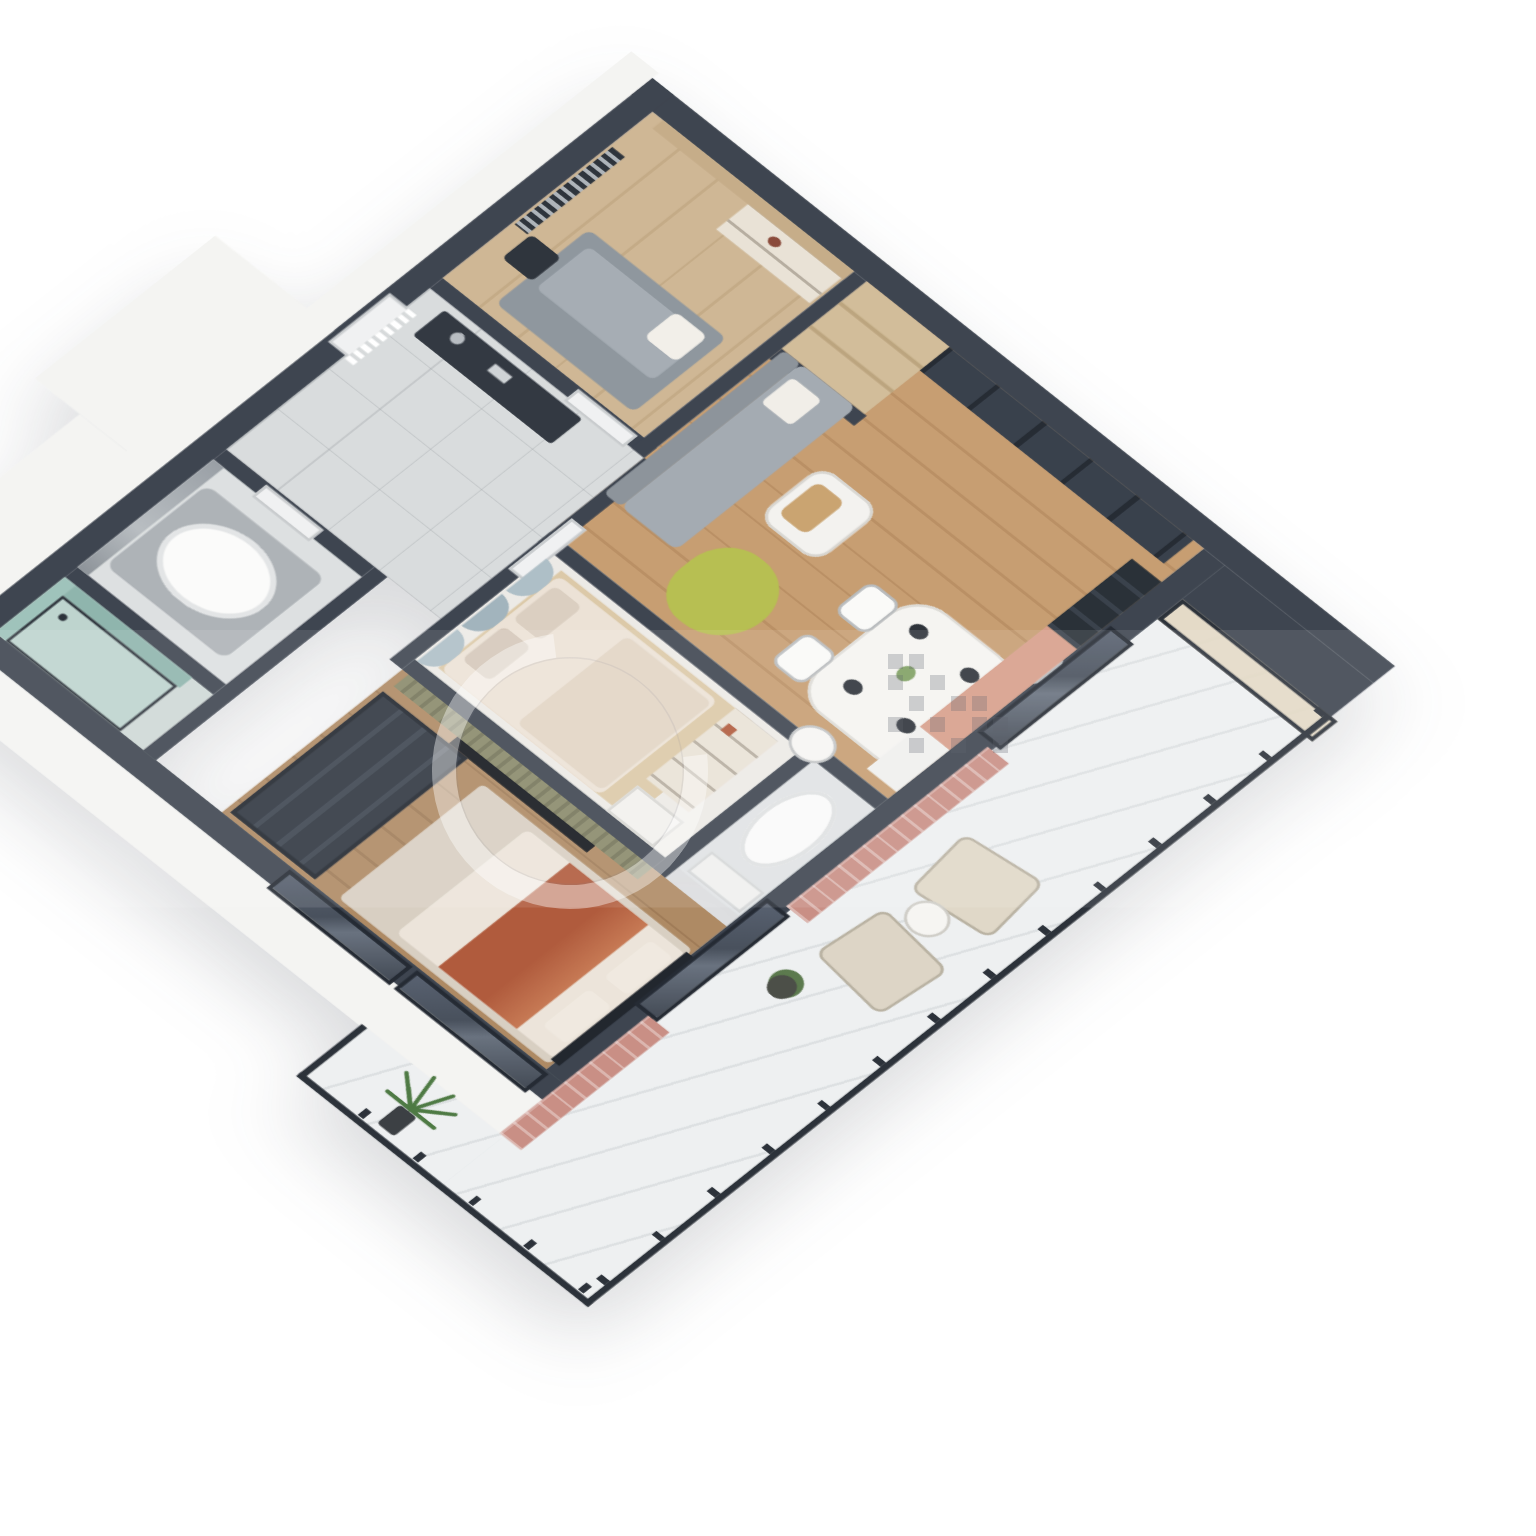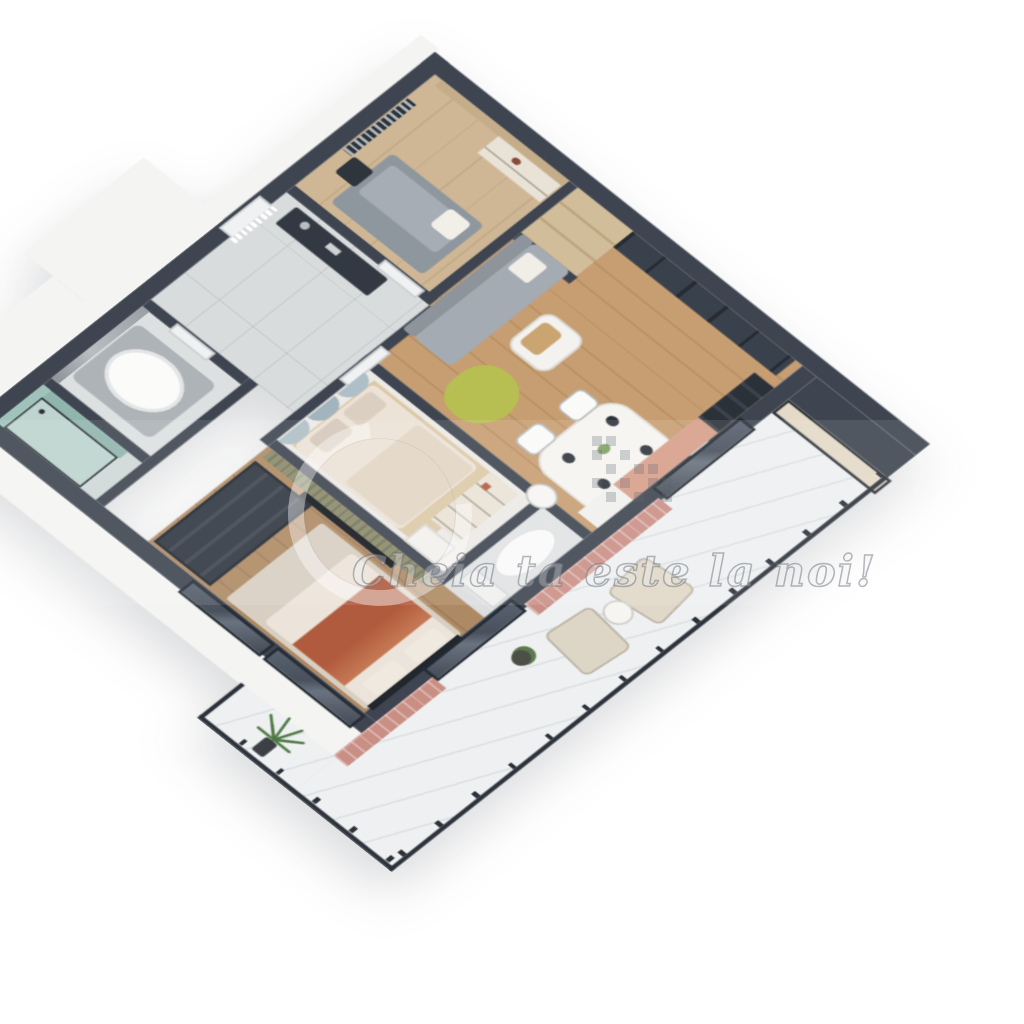--- a/index.html
+++ b/index.html
@@ -223,16 +223,15 @@
             <rect x="0" y="42" width="10" height="10"></rect>
           <rect x="28" y="42" width="10" height="10"></rect>
             <rect x="56" y="42" width="10" height="10"></rect>
           <rect x="70" y="42" width="10" height="10"></rect>
             <rect x="14" y="56" width="10" height="10"></rect>
           <rect x="42" y="56" width="10" height="10"></rect>
             <rect x="70" y="56" width="10" height="10"></rect>
         </g>
       </svg>
     </div>
-    <div class="wm-tagline">Cheia ta este la noi!</div>
   </div>
 
 </div>
 
 </body></html>

